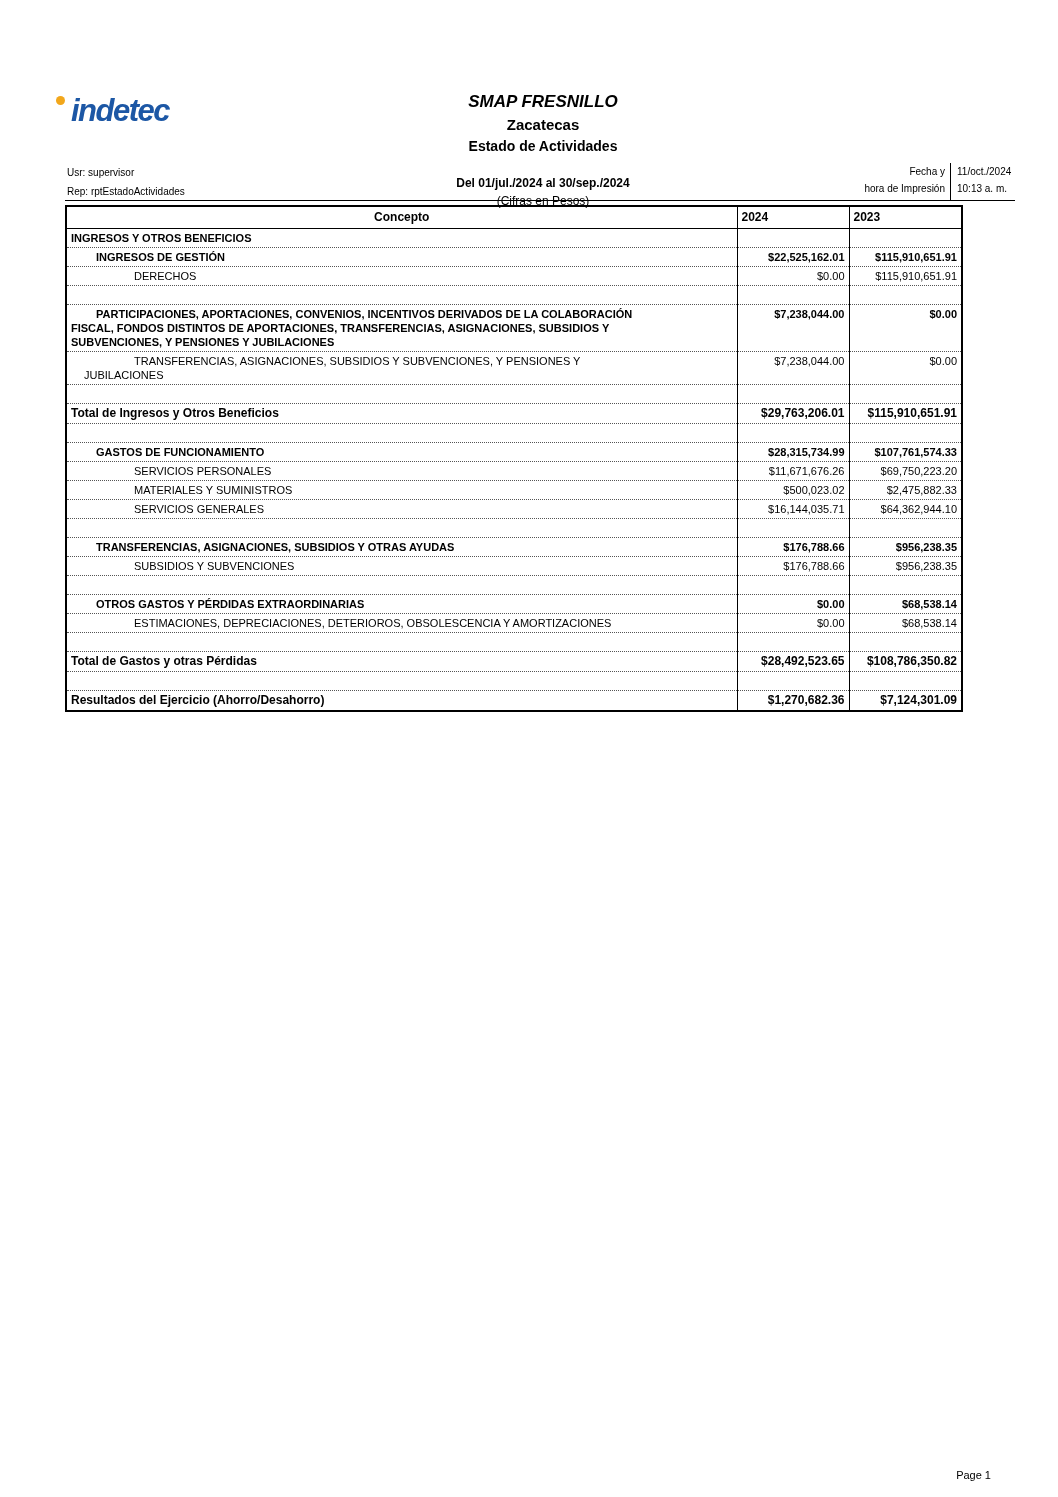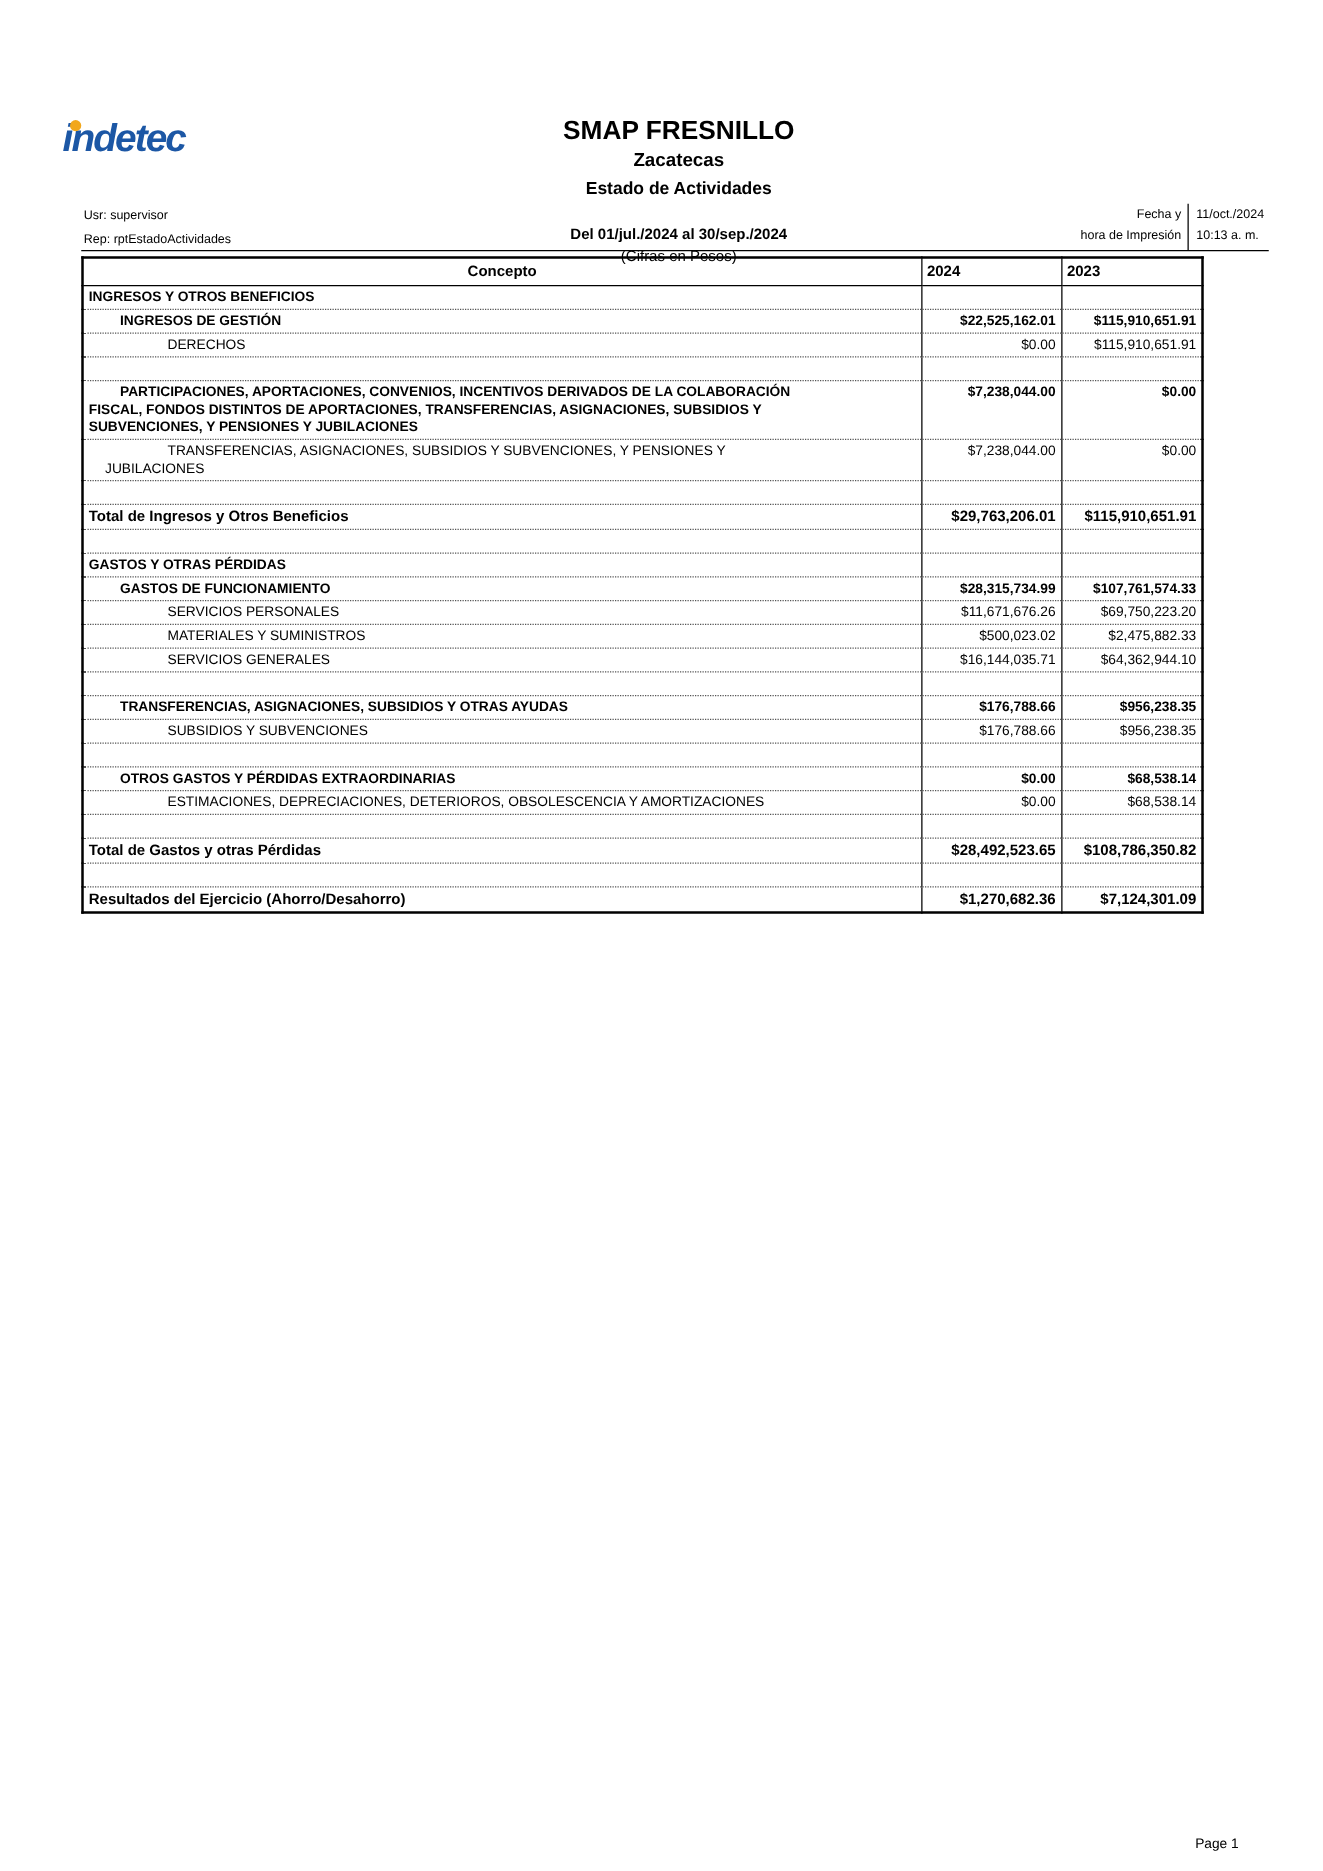--- a/index.html
+++ b/index.html
@@ -6,33 +6,33 @@
   html, body { margin: 0; padding: 0; }
   body {
     width: 1058px; height: 1497px;
     background: #ffffff;
     font-family: "Liberation Sans", "DejaVu Sans", sans-serif;
     color: #000;
   }
   .page { position: relative; width: 1058px; height: 1497px; background: #fff; overflow: hidden; }
 
   
-  .logo-wrap { position: absolute; left: 50px; top: 95px; width: 140px; height: 42px; }
+  .logo-wrap { position: absolute; left: 50px; top: 95px; width: 140px; height: 42px; text-align: center; }
   .logo-text {
     font-size: 31px; font-weight: bold; font-style: italic;
     color: #1c57a5; letter-spacing: -1.5px; line-height: 1;
   }
   .logo-dot {
     position: absolute; left: 6px; top: 1px; width: 9px; height: 9px;
     border-radius: 50%; background: #f2a71b;
   }
 
   
   .center-head { position: absolute; left: 28px; top: 93px; width: 1030px; text-align: center; }
-  .ch-title  { font-size: 21px; font-weight: bold; line-height: 1.1; }
+  .ch-title  { font-size: 17px; font-weight: bold; line-height: 1.1; font-style: italic; }
   .ch-state  { font-size: 15px; font-weight: bold; margin-top: 4px; }
   .ch-report { font-size: 14px; font-weight: bold; margin-top: 5px; }
   .ch-period { font-size: 12px; font-weight: bold; margin-top: 22px; }
   .ch-units  { font-size: 12px; margin-top: 4px; }
 
   
   .meta-left { position: absolute; left: 67px; top: 167px; font-size: 10px; line-height: 12px; }
   .meta-left .ml-rep { margin-top: 7px; }
   .meta-right { position: absolute; right: 43px; top: 163px; display: flex; font-size: 10px; line-height: 17px; }
   .mr-labels { text-align: right; padding-right: 5px; border-right: 1px solid #000; padding-bottom: 3px; }
@@ -160,25 +160,20 @@
         <tr class="row-total">
           <td class="cell-label">Total de Ingresos y Otros Beneficios</td>
           <td class="cell-amount">$29,763,206.01</td>
           <td class="cell-amount">$115,910,651.91</td>
         </tr>
         <tr class="row-blank">
           <td class="cell-label"></td>
           <td class="cell-amount"></td>
           <td class="cell-amount"></td>
         </tr>
-        <tr class="row-section">
-          <td class="cell-label">GASTOS Y OTRAS PÉRDIDAS</td>
-          <td class="cell-amount"></td>
-          <td class="cell-amount"></td>
-        </tr>
         <tr class="row-group">
           <td class="cell-label">GASTOS DE FUNCIONAMIENTO</td>
           <td class="cell-amount">$28,315,734.99</td>
           <td class="cell-amount">$107,761,574.33</td>
         </tr>
         <tr class="row-detail">
           <td class="cell-label">SERVICIOS PERSONALES</td>
           <td class="cell-amount">$11,671,676.26</td>
           <td class="cell-amount">$69,750,223.20</td>
         </tr>

